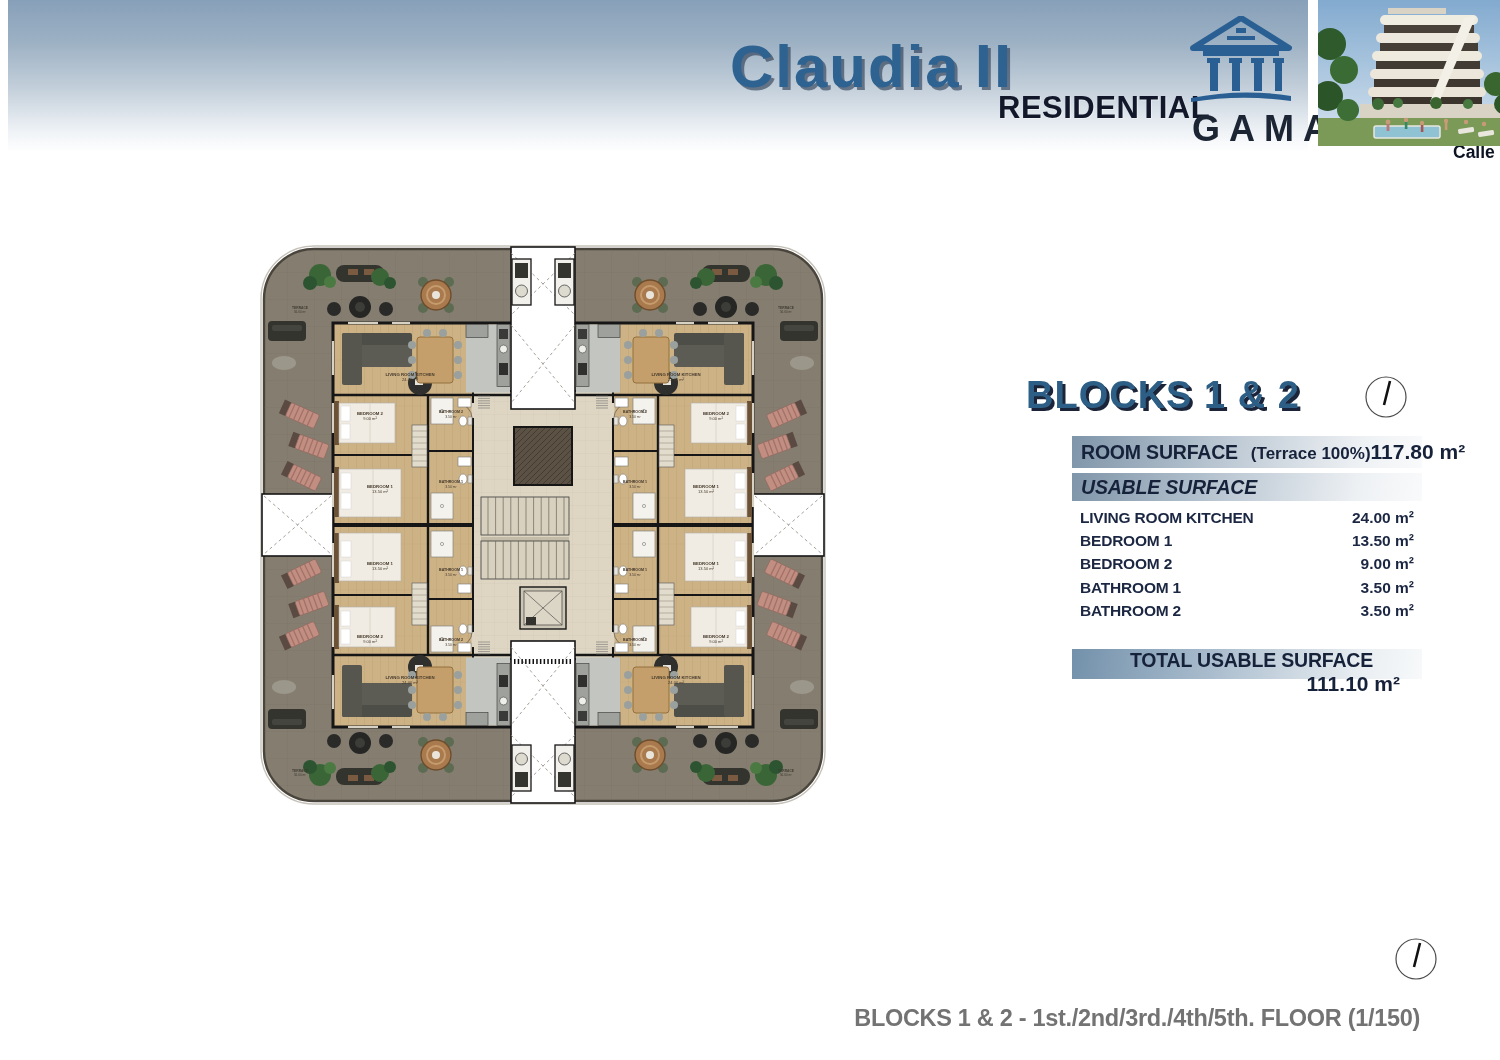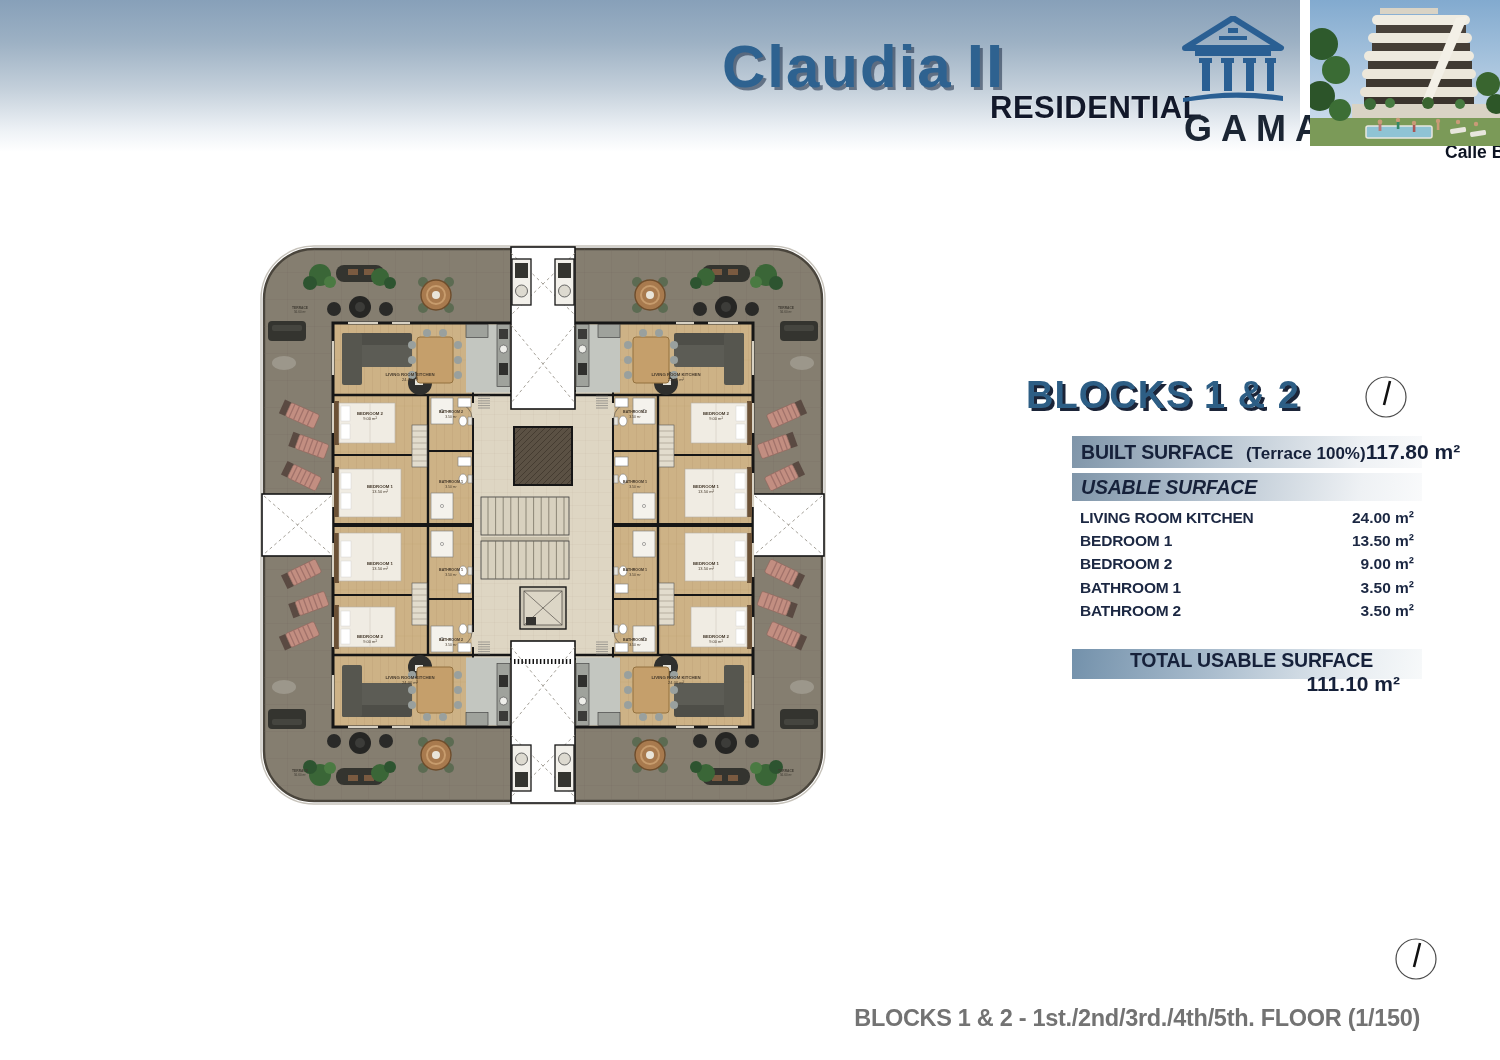--- a/index.html
+++ b/index.html
@@ -2,21 +2,21 @@
 <html><head>
 <meta charset="utf-8">
 <style>
   html,body{margin:0;padding:0;}
   body{
     width:1500px;height:1060px;position:relative;overflow:hidden;
     background:#ffffff;font-family:"Liberation Sans",sans-serif;
   }
   
   .header-band{
-    position:absolute;left:0;top:0;width:1300px;height:152px;
+    position:absolute;left:8px;top:0;width:1300px;height:152px;
     background:linear-gradient(180deg,#87a0b9 0%,#9db1c4 28%,#c3cfda 58%,#eef2f6 86%,#ffffff 100%);
   }
   .title-wrap{position:absolute;left:722px;top:36px;width:440px;}
   .main-title{
     font-size:60px;font-weight:bold;letter-spacing:2px;color:#2e6290;
     text-shadow:3px 3px 0 rgba(23,40,66,0.55);line-height:60px;white-space:nowrap;
   }
   .main-title .roman{font-size:62px;padding-left:14px;}
   .residential{
     position:absolute;left:268px;top:26px;font-size:31px;font-weight:bold;
@@ -393,21 +393,21 @@
 </div>
 
 <div class="panel-title">BLOCKS 1 &amp; 2</div>
 
 <svg class="compass c1" viewBox="0 0 46 46">
   <circle cx="23" cy="23" r="20" fill="#ffffff" stroke="#4a4a4a" stroke-width="1.2"></circle>
   <line x1="21" y1="31" x2="27" y2="7" stroke="#111" stroke-width="2.6"></line>
 </svg>
 
 <div class="bar built">
-  <span class="lbl">BUILT SURFACE</span>
+  <span class="lbl">ROOM SURFACE</span>
   <span class="note">(Terrace 100%)</span>
   <span class="val">117.80 m²</span>
 </div>
 
 <div class="bar usable">
   <span class="lbl">USABLE SURFACE</span>
 </div>
 
 <div class="rows">
   <div class="row">

